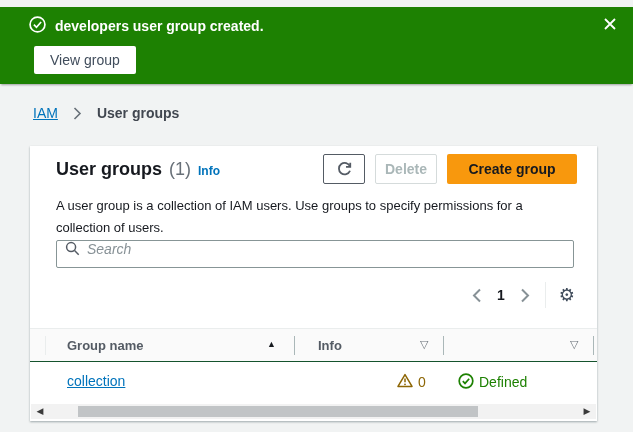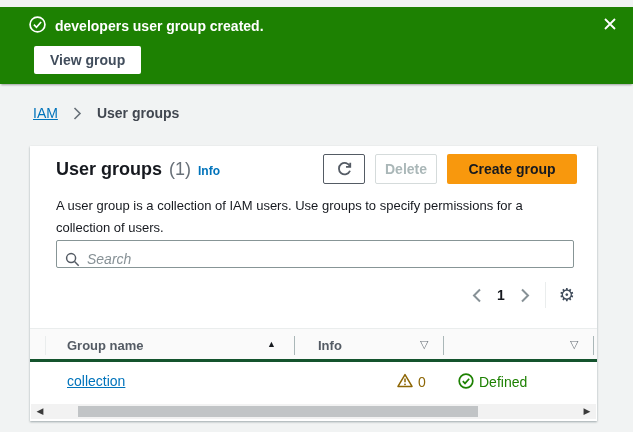--- a/index.html
+++ b/index.html
@@ -20,21 +20,21 @@
   }
   .flash-check { position:absolute; left:29px; top:9px; }
   .flash-msg {
     position:absolute; left:55px; top:11px;
     color:#fff; font-weight:bold; font-size:14px;
   }
   .flash-btn {
     position:absolute; left:34px; top:39px; height:28px;
     background:#fff; border:none; border-radius:2px;
     padding:0 16px; font-family:inherit;
-    font-size:14px; font-weight:bold; color:#414d5c;
+    font-size:14px; font-weight:normal; color:#414d5c;
     line-height:28px; cursor:pointer;
   }
   .flash-close { position:absolute; right:15px; top:9px; background:none; border:none; cursor:pointer; padding:0; }
 
   
   .breadcrumb {
     position:absolute; left:33px; top:105px;
     display:flex; align-items:center; gap:15px; font-size:14px;
   }
   .bc-link { color:#0073bb; text-decoration:underline; cursor:pointer; }
@@ -75,42 +75,42 @@
   }
 
   .description {
     position:absolute; left:26px; top:49px; width:520px;
     font-size:13px; line-height:22px; color:#16191f;
   }
 
   .search-box {
     position:absolute; left:26px; top:94px; width:518px; height:28px;
     border:1px solid #879596; border-radius:2px; background:#fff;
-    display:flex; align-items:flex-end; padding-left:8px;
+    display:flex; align-items:flex-start; padding-left:8px;
   }
   .search-box input {
     border:none; outline:none; flex:1; margin-left:7px;
     font-family:inherit; font-size:14px; background:transparent;
   }
   .search-box input::placeholder { color:#879196; font-style:italic; }
 
   .pager {
     position:absolute; right:22px; top:135px; height:28px;
     display:flex; align-items:center;
   }
   .pg-btn { background:none; border:none; padding:0; cursor:pointer; display:flex; align-items:center; }
   .pg-num { font-size:14px; font-weight:bold; color:#16191f; margin:0 15px; background:none; border:none; font-family:inherit; }
   .pg-divider { width:1px; height:26px; background:#eaeded; margin:0 13px 0 15px; }
   .pg-gear { font-size:18px; color:#414d5c; line-height:1; background:none; border:none; cursor:pointer; }
 
   
   .thead {
     position:absolute; left:0; top:182px; width:100%; height:34px;
     background:#fafafa;
-    border-top:1px solid #eaeded; border-bottom:3px solid #14532d;
+    border-top:1px solid #eaeded; border-bottom:1px solid #14532d;
   }
   .th-label { position:absolute; top:9px; font-size:13px; font-weight:bold; color:#545b64; cursor:pointer; }
   .col-div { position:absolute; top:7px; width:1px; height:19px; background:#aab7b8; }
   .sel-div { position:absolute; left:15px; top:7px; width:1px; height:19px; background:#eaeded; }
   .sort-ic { position:absolute; top:11px; font-size:9px; line-height:1; cursor:pointer; }
   .sort-asc { color:#16191f; }
   .sort-none { color:#687078; font-size:11px; top:10px; }
 
   .trow { position:absolute; left:0; top:216px; width:100%; height:40px; background:#fff; }
   .row-link {

